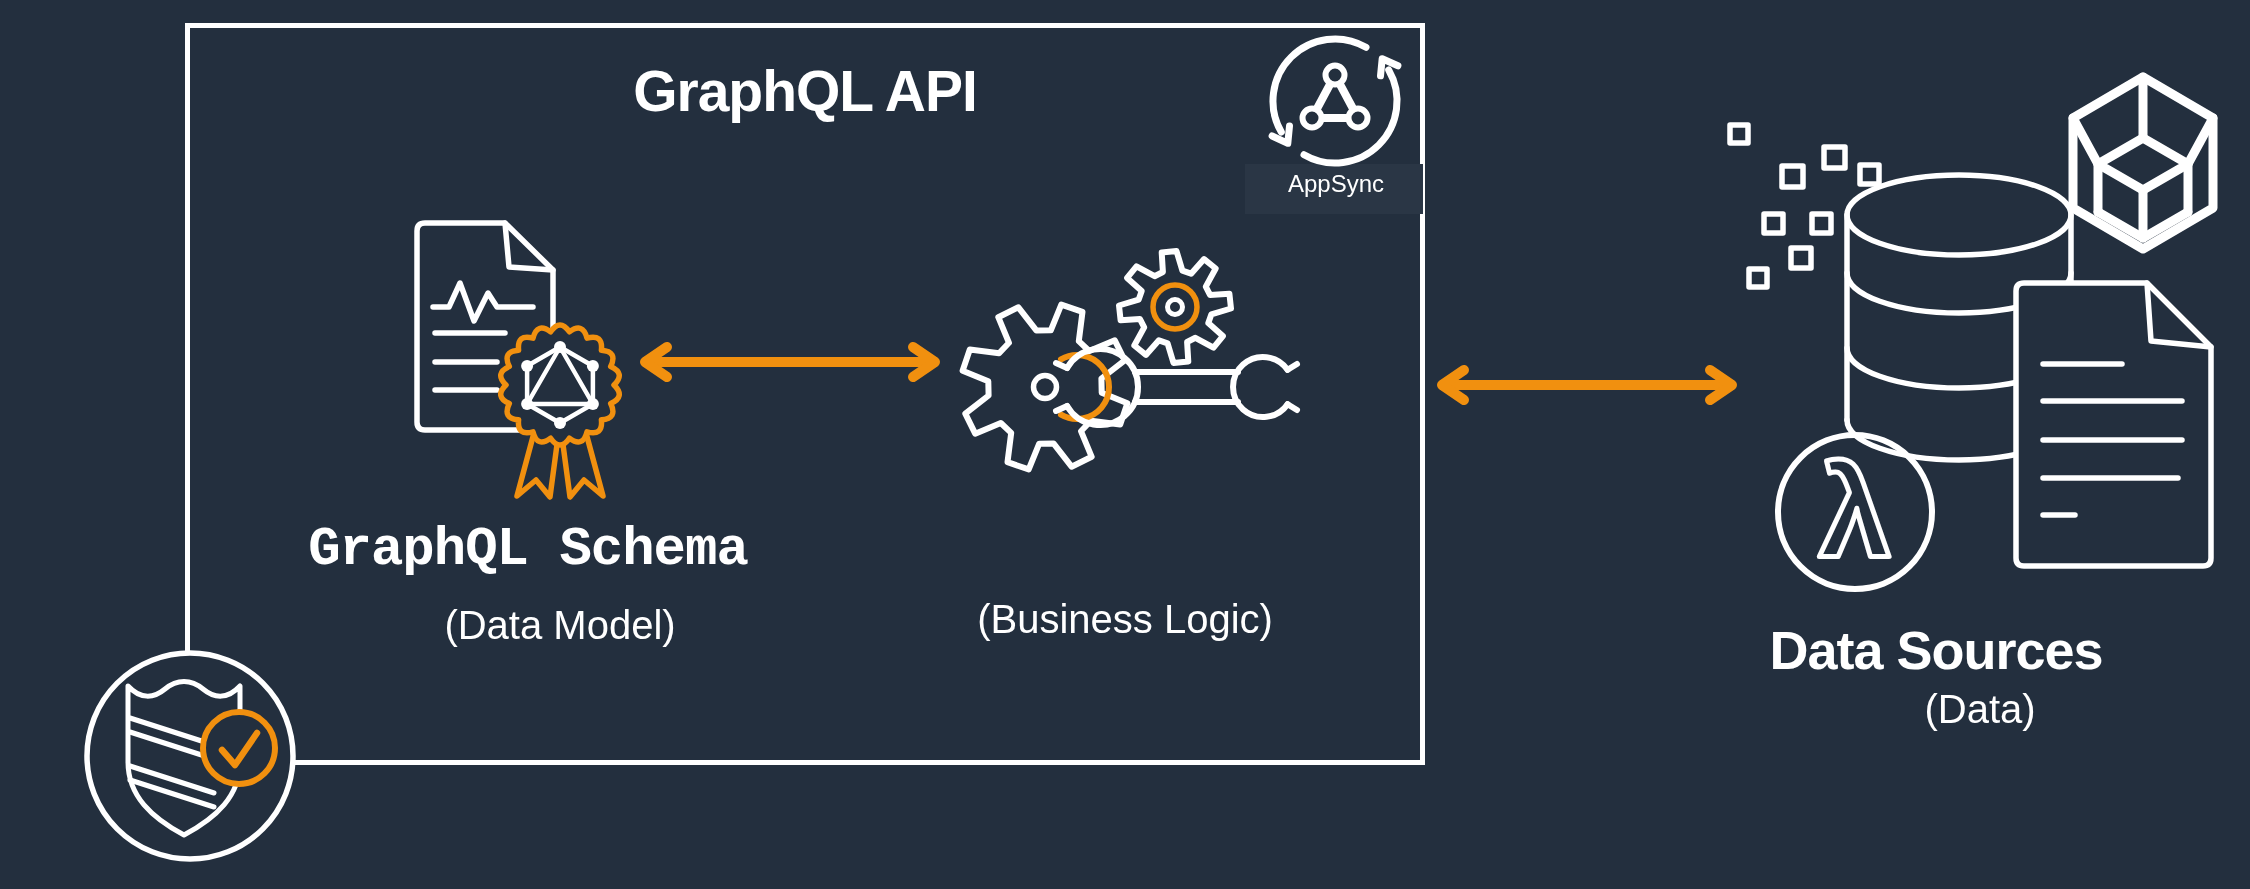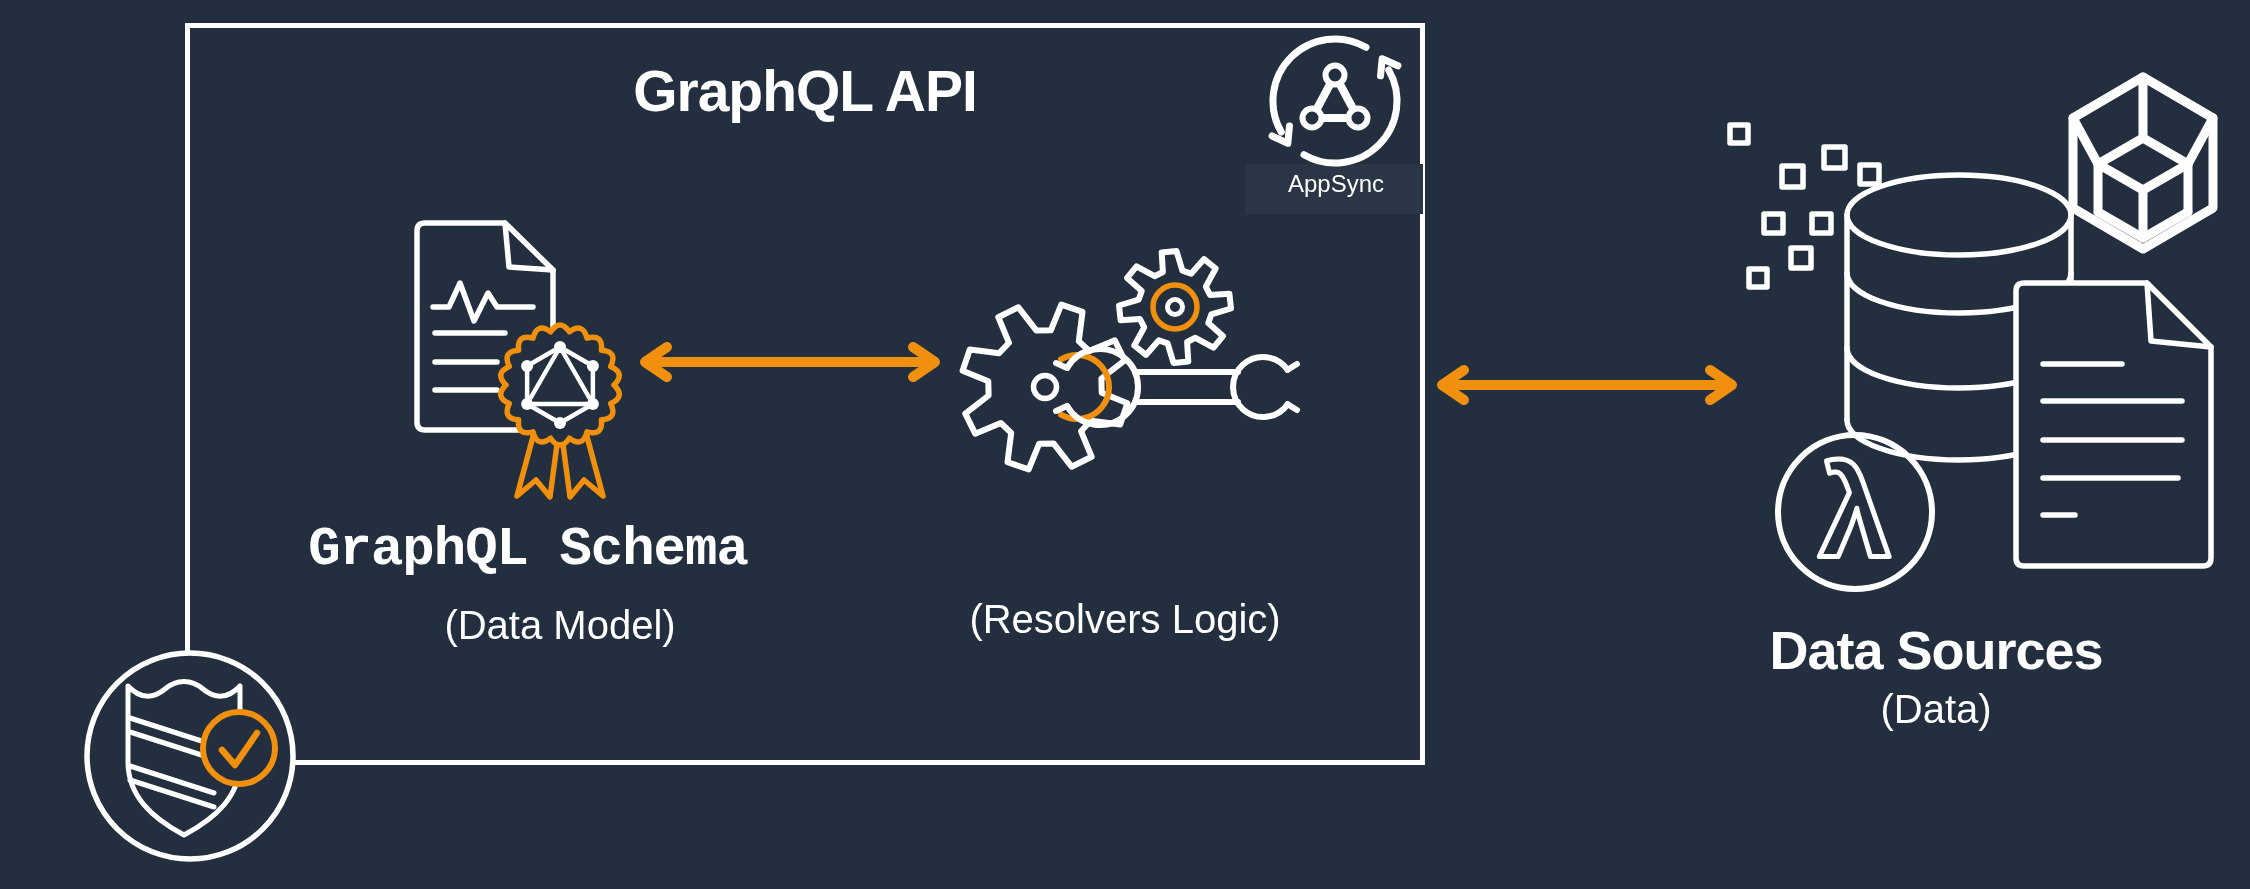--- a/index.html
+++ b/index.html
@@ -87,21 +87,21 @@
       <line x1="122.1" y1="186" x2="111" y2="191" stroke-width="6"></line>
       <line x1="122.1" y1="148" x2="111" y2="143" stroke-width="6"></line>
       <path d="M 342.6 184.2 A 30 30 0 1 1 342.6 149.8" stroke-width="6"></path>
       <line x1="342.6" y1="184.2" x2="352" y2="190" stroke-width="6"></line>
       <line x1="342.6" y1="149.8" x2="352" y2="144" stroke-width="6"></line>
       <line x1="190" y1="152" x2="293" y2="152" stroke-width="6"></line>
       <line x1="190" y1="182" x2="293" y2="182" stroke-width="6"></line>
     </g>
   </svg>
 
-  <div class="label sub" style="left:1125px;top:598px;">(Resolvers Logic)</div>
+  <div class="label sub" style="left:1125px;top:598px;">(Business Logic)</div>
 
   <svg class="icon" style="left:1432px;top:363px;" width="310" height="45" viewBox="0 0 310 45">
     <line class="so" x1="16" y1="22" x2="294" y2="22" stroke-width="10"></line>
     <polyline class="so" points="32,7 10,22 32,37" stroke-width="10"></polyline>
     <polyline class="so" points="278,7 300,22 278,37" stroke-width="10"></polyline>
   </svg>
 
   <svg class="icon" style="left:1700px;top:60px;" width="540" height="545" viewBox="0 0 540 545">
 
     <g class="so" stroke-width="5.5">
@@ -146,21 +146,21 @@
       <line x1="343" y1="455" x2="375" y2="455"></line>
     </g>
 
     <g>
       <circle cx="155" cy="452" r="77" stroke-width="6"></circle>
       <text x="155" y="497" text-anchor="middle" font-size="130" font-weight="bold" stroke-width="5" font-family="Liberation Sans, sans-serif">λ</text>
     </g>
   </svg>
 
   <div class="label big" style="left:1936px;top:622px;">Data Sources</div>
-  <div class="label sub" style="left:1936px;top:688px;">(Data)</div>
+  <div class="label sub" style="left:1980px;top:688px;">(Data)</div>
 
   <svg class="icon" style="left:80px;top:646px;" width="225" height="225" viewBox="0 0 225 225">
     <circle class="fbg" cx="110" cy="110" r="103" stroke-width="5.5"></circle>
     <path d="M 48 40 C 60 53 73 53 85 43 C 97 33 111 33 123 43 C 135 53 148 53 160 40 L 160 116 C 160 150 136 172 104 189 C 72 172 48 150 48 116 Z" stroke-width="5"></path>
     <line x1="50" y1="72" x2="134" y2="99" stroke-width="5"></line>
     <line x1="50" y1="86" x2="134" y2="113" stroke-width="5"></line>
     <line x1="50" y1="120" x2="134" y2="147" stroke-width="5"></line>
     <line x1="50" y1="134" x2="134" y2="161" stroke-width="5"></line>
     <circle class="so fbg" cx="159" cy="102" r="36" stroke-width="6"></circle>
     <polyline class="so" points="142,104 155,119 177,87" stroke-width="6.5"></polyline>

